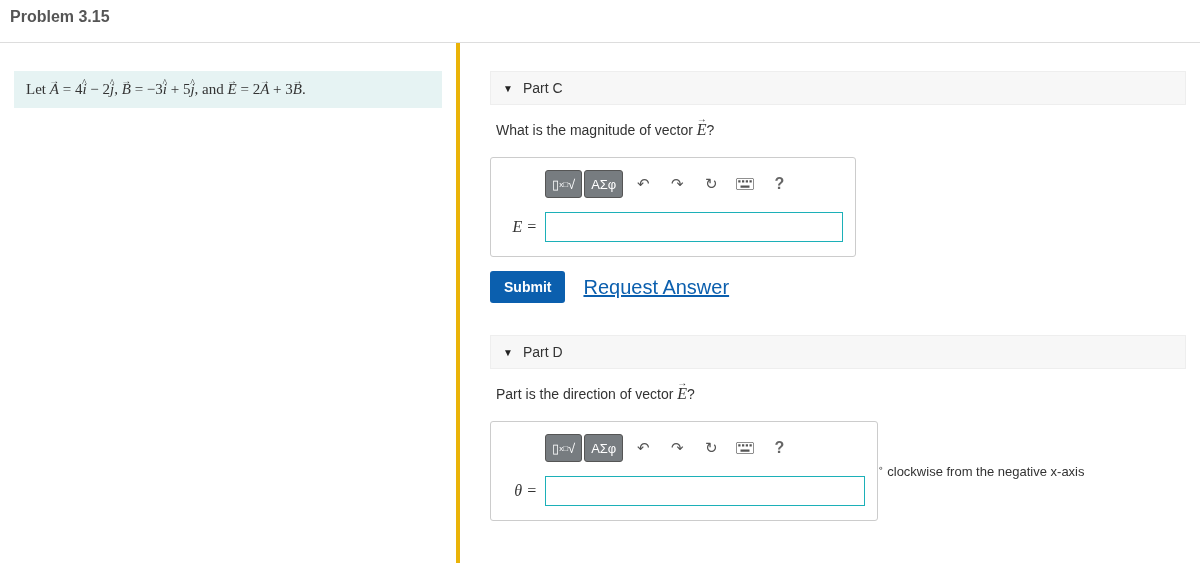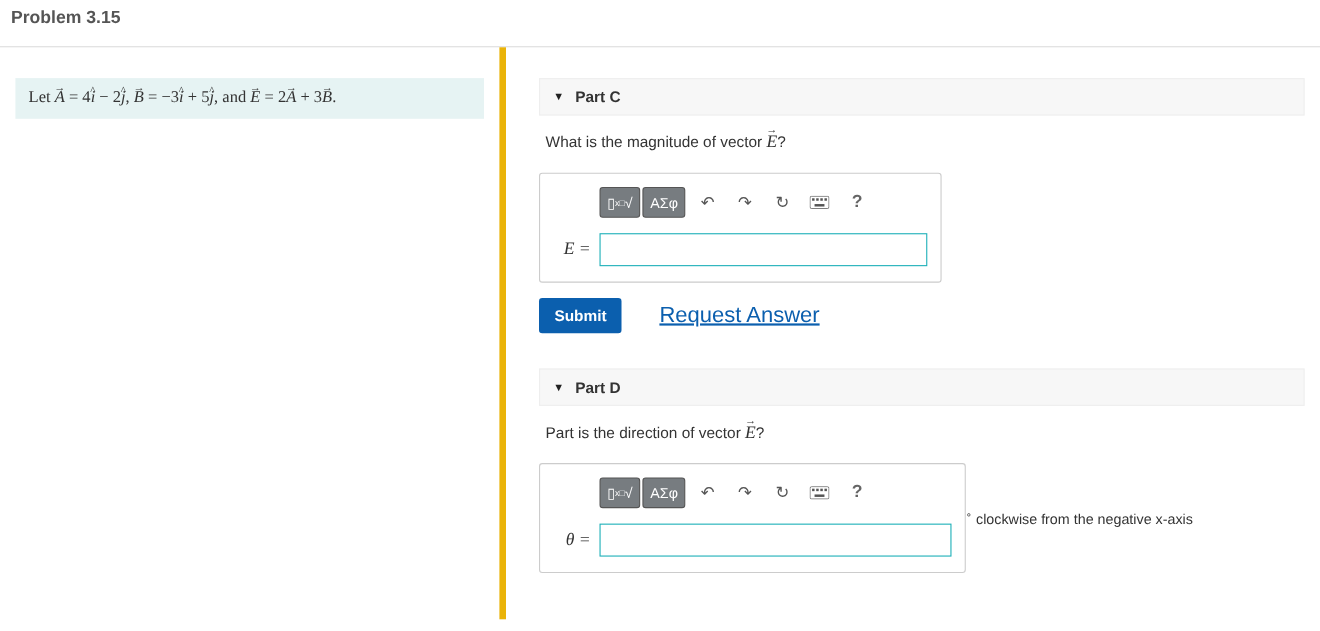--- a/index.html
+++ b/index.html
@@ -1,50 +1,50 @@
 <!DOCTYPE html>
 <html><head>
 <meta charset="utf-8">
 <style>
   * { box-sizing: border-box; margin: 0; padding: 0; }
   body { font-family: Arial, Helvetica, sans-serif; font-size: 14px; color: #333; background: #fff; }
   .page { width: 1200px; height: 574px; position: relative; }
   .problem-title { font-weight: bold; font-size: 16px; color: #555; padding: 8px 10px; }
   .hr-top { border: none; border-top: 1px solid #ddd; margin-top: 8px; }
   .columns { display: flex; height: 520px; }
-  .left-col { width: 460px; border-right: 6px solid #eab308; padding: 28px 14px 0 14px; }
+  .left-col { width: 460px; border-right: 4px solid #eab308; padding: 28px 14px 0 14px; }
   .right-col { flex: 1; padding: 28px 14px 0 30px; }
   .problem-box { background: #e6f3f3; padding: 10px 12px; font-family: "Times New Roman", serif; font-size: 15px; color: #333; }
   .problem-box .vec { position: relative; display: inline-block; }
   .problem-box .arrow { position: absolute; top: -6px; left: 50%; transform: translateX(-50%); font-size: 10px; }
   .problem-box .hat { position: relative; display: inline-block; font-style: italic; }
   .problem-box .hatmark { position: absolute; top: -4px; left: 50%; transform: translateX(-50%); font-size: 10px; font-style: normal; }
   .part { margin-bottom: 32px; }
   .part-header { display: flex; align-items: center; background: #f7f7f7; padding: 8px 12px; border: 1px solid #eee; margin-bottom: 16px; cursor: pointer; }
   .part-header .tri { font-size: 10px; margin-right: 10px; color: #222; }
-  .part-header .pt { font-weight: bold; color: #333; }
+  .part-header .pt { font-weight: normal; color: #333; }
   .question { padding: 0 0 18px 6px; color: #333; font-family: Arial, sans-serif; }
   .question .vecE { font-family: "Times New Roman", serif; font-style: italic; font-size: 16px; position: relative; display: inline-block; }
   .question .vecE .arr { position: absolute; top: -8px; left: 50%; transform: translateX(-50%); font-size: 10px; font-style: normal; }
   .answer-box { border: 1px solid #ccc; border-radius: 3px; padding: 12px 12px 14px 12px; width: auto; display: inline-block; }
   .toolbar { display: flex; align-items: center; gap: 6px; margin-left: 42px; margin-bottom: 14px; }
   .tb-group { display: flex; gap: 2px; }
   .tb-btn { background: #777c80; color: #fff; border: 1px solid #555; border-radius: 3px; height: 28px; display: flex; align-items: center; justify-content: center; cursor: pointer; font-size: 13px; min-width: 34px; padding: 0 6px; }
   .tb-btn.sq { min-width: 30px; }
   .tb-icon { background: none; border: none; color: #555; height: 28px; width: 28px; display: flex; align-items: center; justify-content: center; cursor: pointer; font-size: 15px; }
   .tb-icon.kbd svg { width: 18px; height: 12px; }
   .tb-icon.help { font-weight: bold; font-size: 16px; color: #666; }
   .input-row { display: flex; align-items: center; gap: 8px; }
   .lhs { font-family: "Times New Roman", serif; font-style: italic; font-size: 16px; min-width: 34px; text-align: right; }
   .ans-input { border: 1px solid #1cb0b8; height: 30px; padding: 4px 6px; font-size: 14px; outline: none; }
   #inpC { width: 298px; }
   #inpD { width: 320px; }
   .unit { font-size: 13px; color: #333; }
   .unit sup { font-size: 9px; }
-  .actions { margin-top: 14px; display: flex; align-items: center; gap: 34px; }
+  .actions { margin-top: 14px; display: flex; align-items: center; gap: 18px; }
   .submit-btn { background: #0b5fae; color: #fff; border: none; border-radius: 3px; padding: 8px 14px; font-size: 14px; font-weight: bold; cursor: pointer; }
   .req-link { color: #0b5fae; text-decoration: underline; font-size: 20px; cursor: pointer; }
   .answer-wrap-c { display: inline-block; }
   .answer-wrap-d { display: flex; align-items: center; }
 </style>
 </head>
 <body>
 <div class="page">
 
 <div class="problem-title">Problem 3.15</div>

